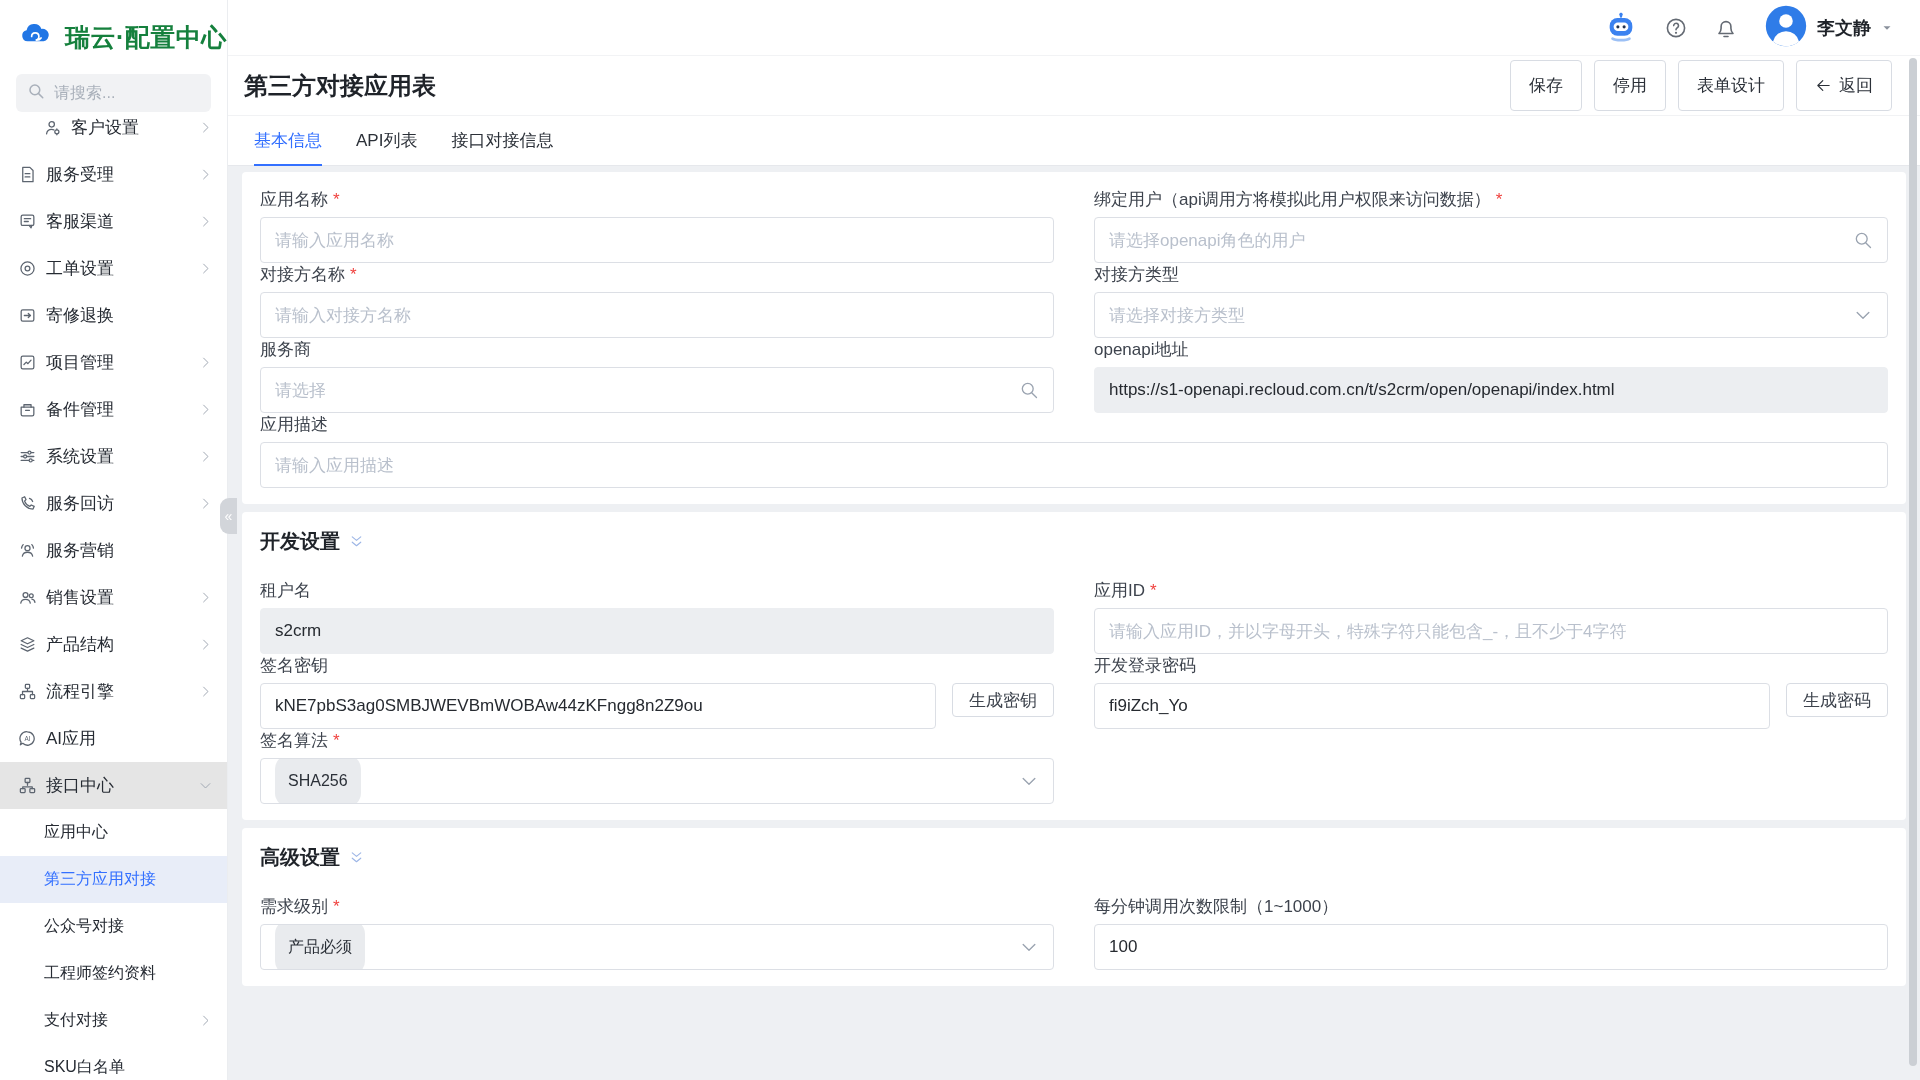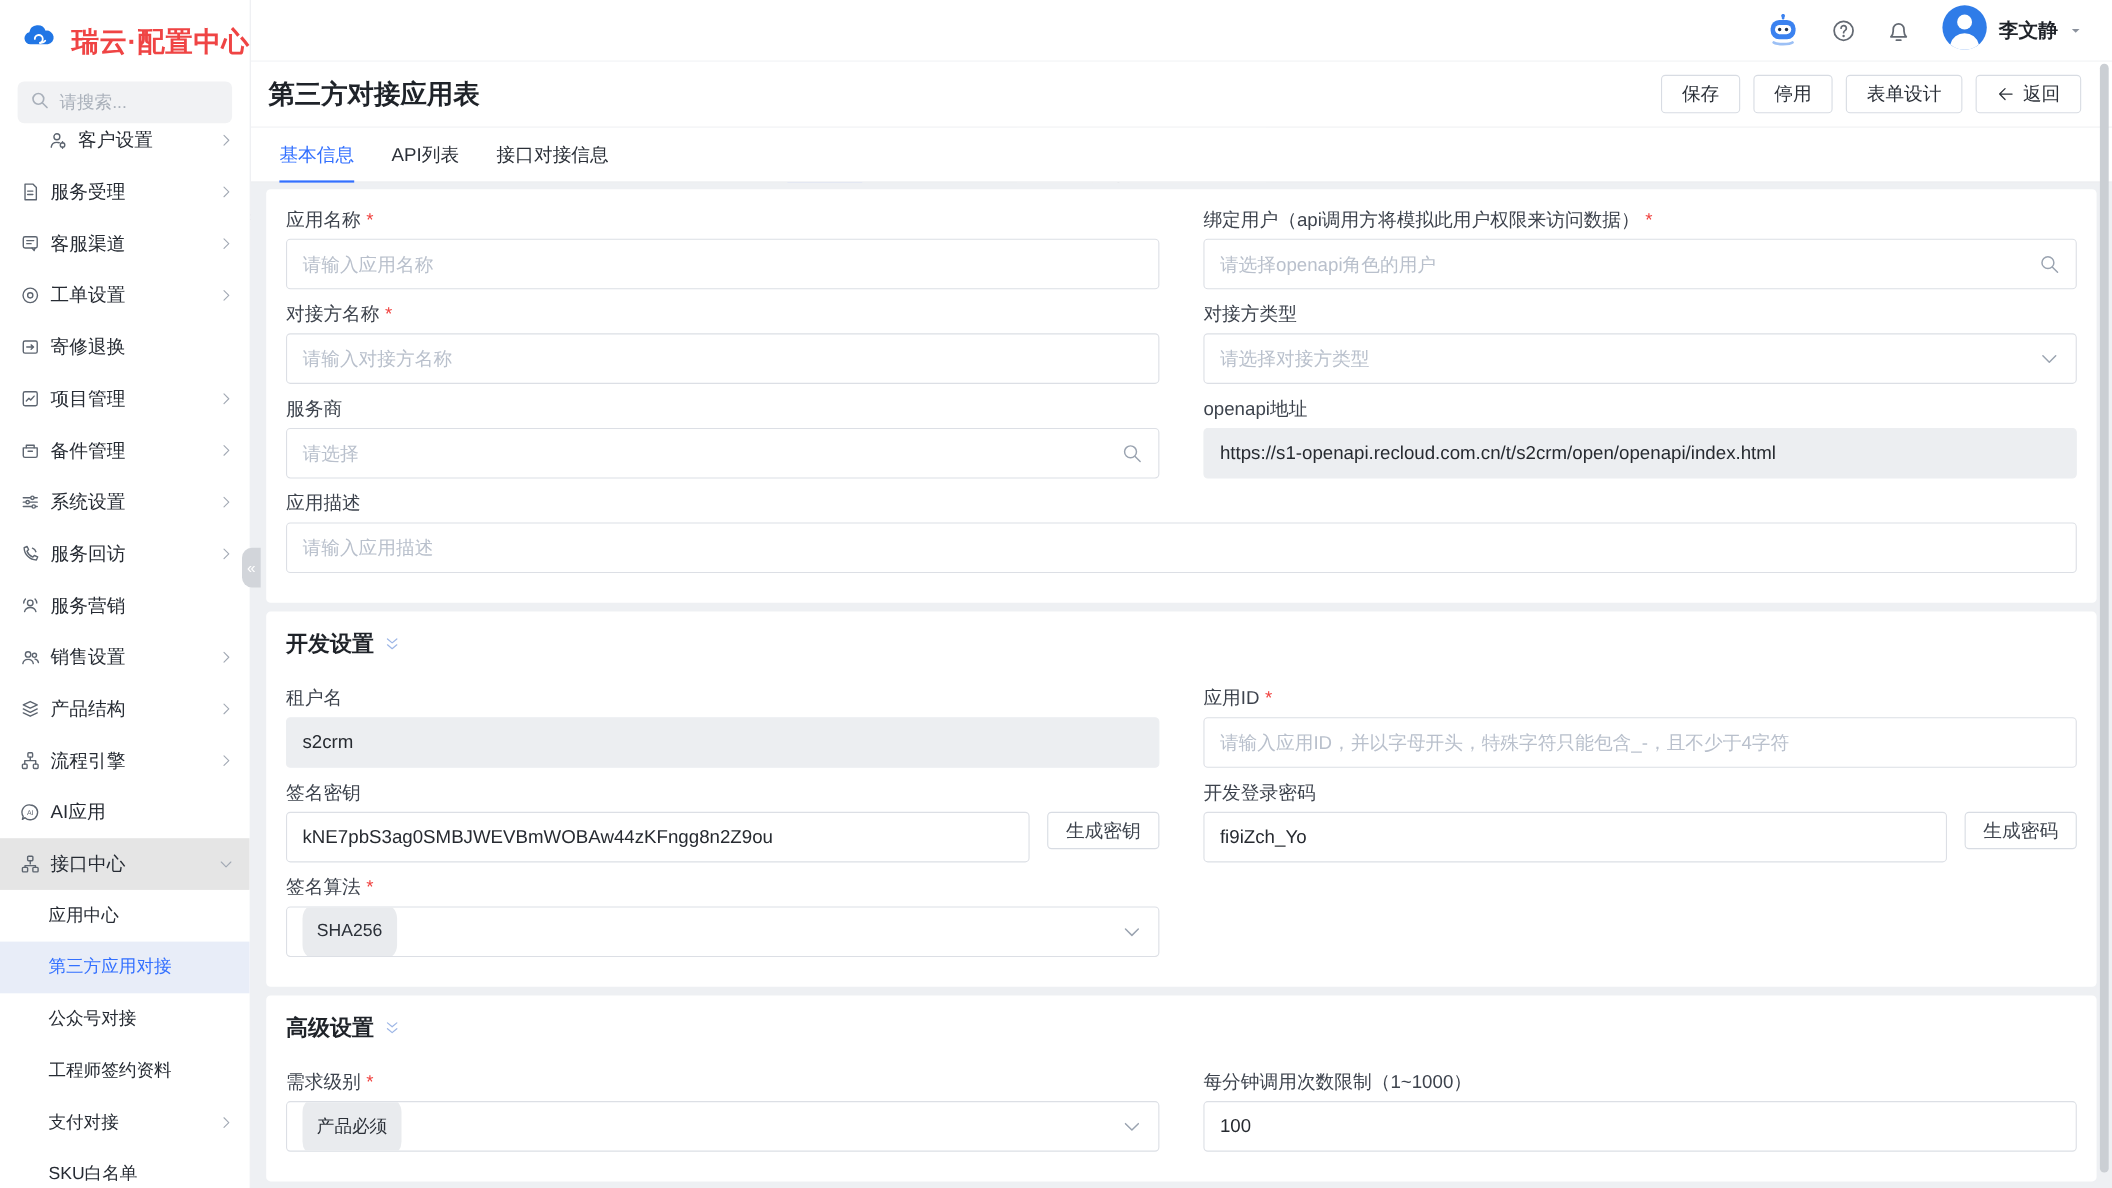--- a/index.html
+++ b/index.html
@@ -3,21 +3,21 @@
 <meta charset="utf-8">
 <style>
   * { margin:0; padding:0; box-sizing:border-box; }
   html,body { width:1920px; height:1080px; overflow:hidden;
     font-family:"Liberation Sans","DejaVu Sans",sans-serif; background:#fff; color:#262b33; }
 
   
   .sidebar { position:fixed; left:0; top:0; width:228px; height:1080px; background:#fff;
     border-right:1px solid #ebedf0; z-index:20; }
   .logo-row { display:flex; align-items:center; gap:9px; padding:16px 0 0 14px; height:58px; }
-  .logo-text { color:#ef4444; font-size:25px; font-weight:bold; letter-spacing:.5px; white-space:nowrap; }
+  .logo-text { color:#15803d; font-size:25px; font-weight:bold; letter-spacing:.5px; white-space:nowrap; }
   .search-box { margin:16px 16px 6px; height:38px; background:#f1f2f4; border-radius:6px;
     display:flex; align-items:center; gap:9px; padding:16px 11px; color:#a9b0ba; font-size:16px; }
   .search-box .icon svg { width:18px; height:18px; }
   .menu { position:absolute; top:118px; bottom:0; left:0; right:0; overflow:hidden; }
   .menu-item { height:47px; display:flex; align-items:center; padding:0 14px 0 18px; gap:9px;
     font-size:17px; color:#262b33; cursor:pointer; }
   .menu-item.first { margin-top:-14px;margin-left:25px; }
   .menu-item.highlight { background:#e5e5e5; }
   .menu-item .icon { color:#5d6570; display:flex; }
   .menu-item .icon svg { width:19px; height:19px; }
@@ -43,38 +43,38 @@
   .avatar svg { width:44px; height:44px; }
   .user-name { font-size:18px; color:#1f2329; font-weight:bold; }
   .user-caret { color:#8a919c; display:flex; }
   .user-caret svg { width:14px; height:14px; }
 
   
   .titlebar { position:fixed; left:228px; right:0; top:56px; height:60px; background:#fff;
     display:flex; align-items:center; padding:0 16px; border-bottom:1px solid #f1f2f4; z-index:9; }
   .page-title { font-size:24px; font-weight:bold; color:#1f2329; }
   .actions { margin-left:auto; display:flex; gap:12px; padding-right:12px; }
-  .btn { height:35px; padding:0 18px; border:1px solid #d8dce3; border-radius:4px; background:#fff;
+  .btn { height:51px; padding:0 18px; border:1px solid #d8dce3; border-radius:4px; background:#fff;
     font-size:17px; color:#2b3038; display:flex; align-items:center; gap:7px; cursor:pointer; white-space:nowrap; }
   .btn .icon { display:flex; } .btn .icon svg { width:17px; height:17px; }
   .tabsbar { position:fixed; left:228px; right:0; top:116px; height:50px; background:#fff;
     border-bottom:1px solid #e6e8ec; display:flex; gap:34px; padding:0 26px; z-index:8; }
   .tab { display:flex; align-items:center; font-size:17px; color:#2b3038; position:relative; cursor:pointer; }
   .tab.active { color:#3370ff; }
   .tab.active::after { content:""; position:absolute; left:0; right:0; bottom:-1px; height:2px; background:#3370ff; }
 
   
   .main { position:fixed; left:228px; right:0; top:166px; bottom:0; background:#eef0f3;
     padding:6px 14px 0; overflow:hidden; z-index:5; }
   .panel { background:#fff; border-radius:4px; padding:16px 18px 16px; margin-bottom:8px; }
   .section-title { font-size:20px; font-weight:bold; color:#1f2329; display:flex; align-items:center;
     gap:8px; margin-bottom:24px; }
   .section-title .icon { color:#9db6e6; display:flex; cursor:pointer; }
   .section-title .icon svg { width:17px; height:17px; }
-  .frow { display:flex; gap:40px; margin-bottom:11px; }
+  .frow { display:flex; gap:40px; }
   .field { flex:1; min-width:0; }
   .flabel { font-size:17px; color:#3d434d; margin-bottom:6px; display:flex; align-items:center; gap:5px; }
   .req { color:#f0413e; font-size:17px; }
   .ctl-wrap { display:flex; gap:16px; }
   .control { height:46px; border:1px solid #dcdfe5; border-radius:4px; background:#fff; flex:1; min-width:0;
     display:flex; align-items:center; padding:0 14px; font-size:17px; color:#262a30; overflow:hidden; }
   .control .ph { color:#b9c0cc; white-space:nowrap; overflow:hidden; }
   .control .val { color:#262a30; white-space:nowrap; overflow:hidden; }
   .control.readonly { background:#eceef1; border-color:#eceef1; }
   .control .icon-right { margin-left:auto; color:#9aa3b0; display:flex; padding-left:10px; }

